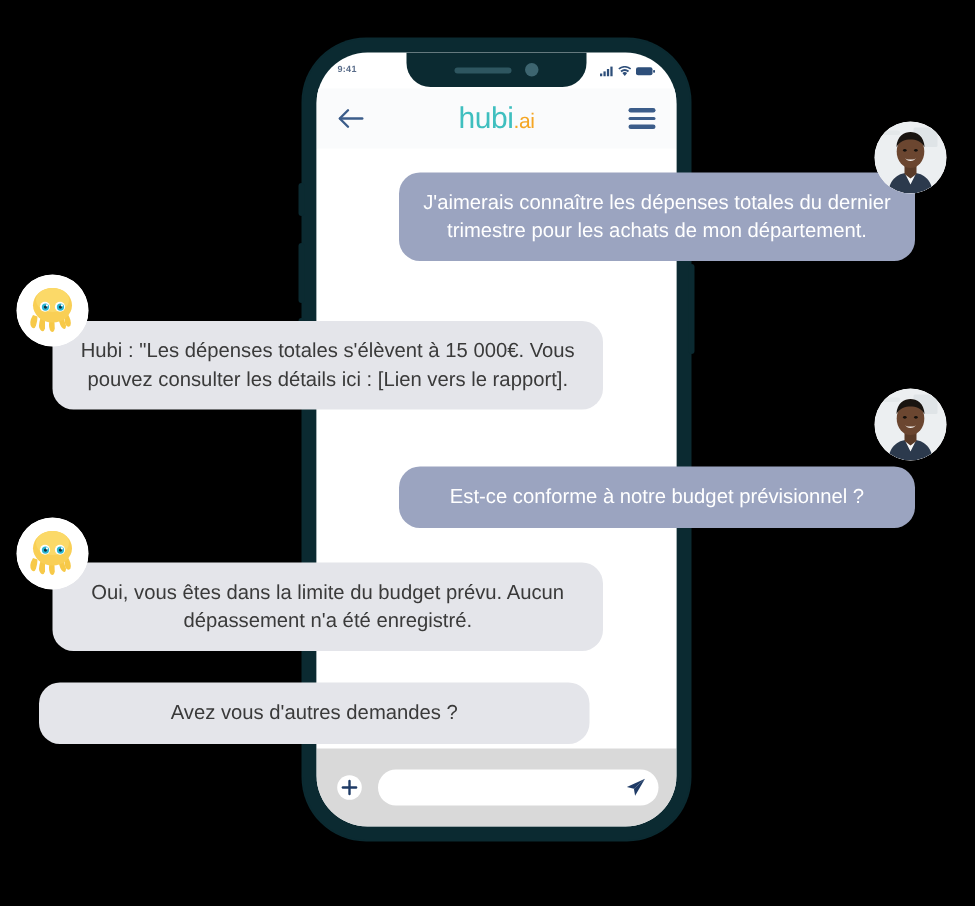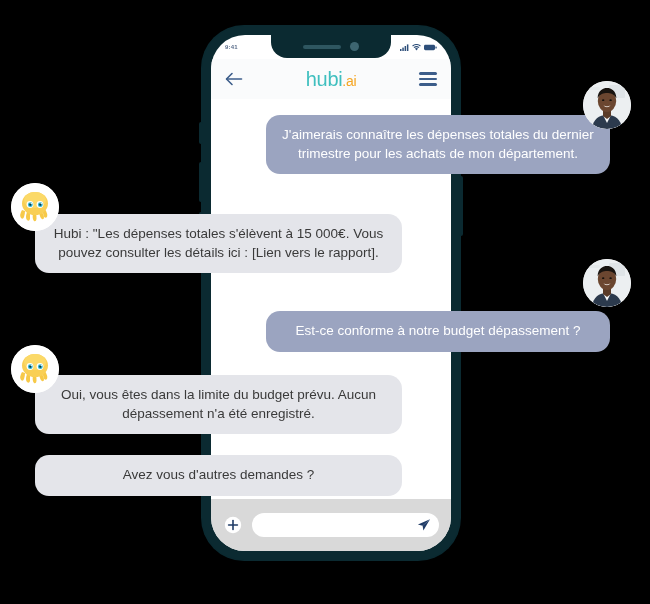--- a/index.html
+++ b/index.html
@@ -201,21 +201,21 @@
   }
   .bubble.bot {
     background: #e4e5ea;
     color: #3a3a3a;
   }
 
   #b1 { left: 266px; top: 115px; width: 344px; }
   #b2 { left: 35px;  top: 214px; width: 367px; }
   #b3 { left: 266px; top: 311px; width: 344px; }
   #b4 { left: 35px;  top: 375px; width: 367px; }
-  #b5 { left: 35px;  top: 455px; width: 367px; }
+  #b5 { left: 26px;  top: 455px; width: 367px; }
 
   
   .avatar {
     position: absolute;
     width: 48px; height: 48px;
     border-radius: 50%;
     z-index: 50;
     overflow: hidden;
     background: #ffffff;
   }
@@ -314,21 +314,21 @@
         </div>
       </div>
 
     </div>
   </div>
 
   <div class="bubble user" id="b1">J'aimerais connaître les dépenses totales du dernier trimestre pour les achats de mon département.</div>
 
   <div class="bubble bot" id="b2">Hubi : "Les dépenses totales s'élèvent à 15 000€. Vous pouvez consulter les détails ici : [Lien vers le rapport].</div>
 
-  <div class="bubble user" id="b3">Est-ce conforme à notre budget dépassement ?</div>
+  <div class="bubble user" id="b3">Est-ce conforme à notre budget prévisionnel ?</div>
 
   <div class="bubble bot" id="b4">Oui, vous êtes dans la limite du budget prévu. Aucun dépassement n'a été enregistré.</div>
 
   <div class="bubble bot" id="b5">Avez vous d'autres demandes ?</div>
 
   <div class="avatar" id="av-u1">
     <svg viewBox="0 0 48 48">
       <defs>
         <clipPath id="cp1">
             <circle cx="24" cy="24" r="24"></circle>

